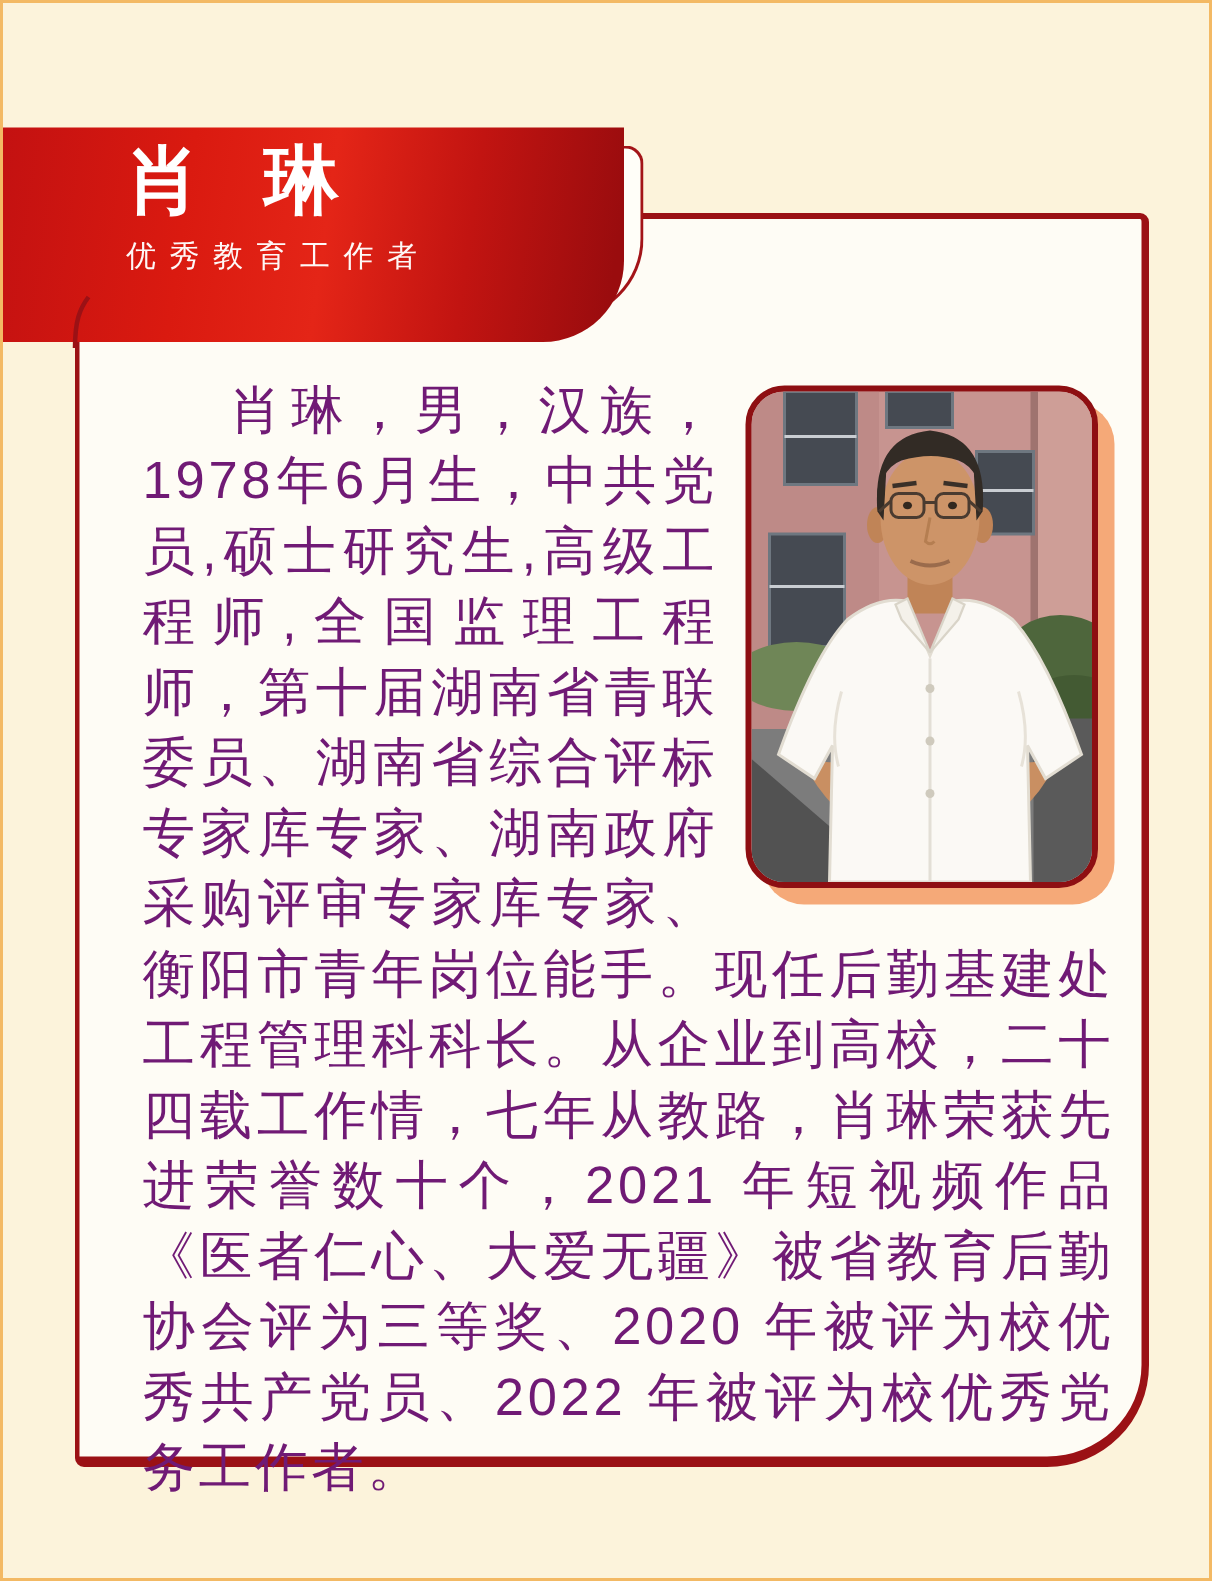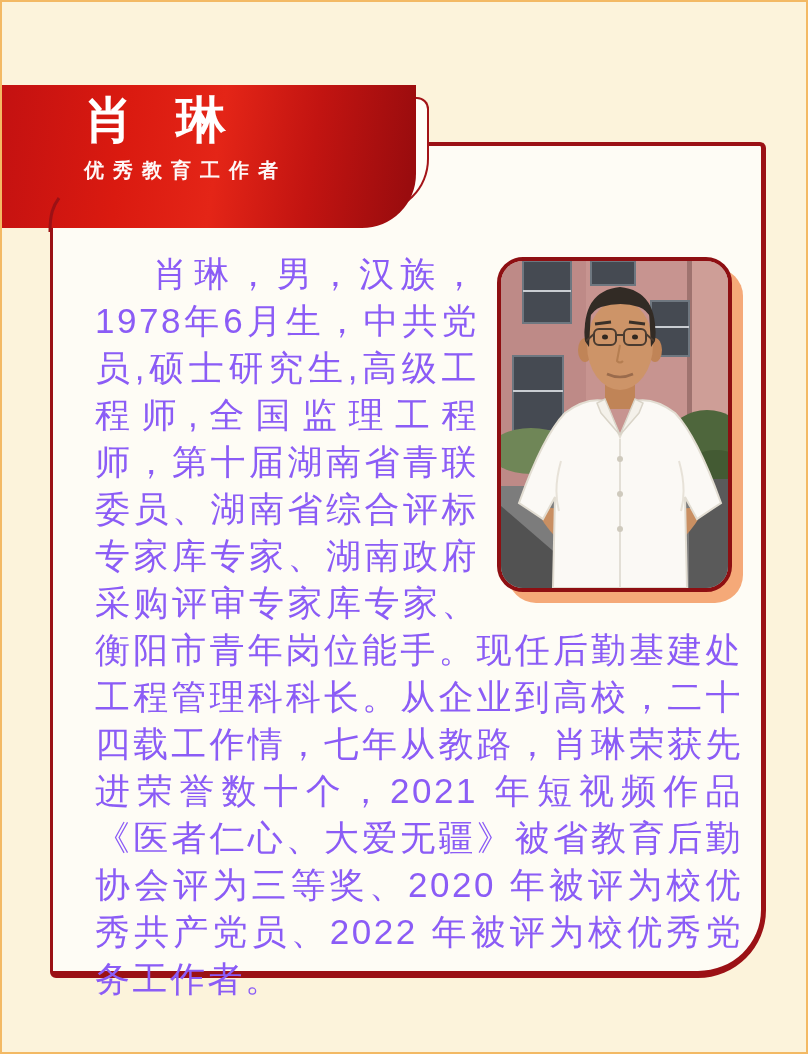--- a/index.html
+++ b/index.html
@@ -29,27 +29,27 @@
     position:absolute;left:0;top:85px;width:416px;height:143px;z-index:4;
     background:linear-gradient(98deg,#c31111 0%,#da1a10 30%,#e42517 52%,#c21411 74%,#9a0c0e 97%);
     border-radius:0 0 54px 0;
     padding:6px 0 0 84px;box-sizing:border-box;
   }
   .banner-name{
     color:#ffffff;font-size:50px;font-weight:700;line-height:58px;
     letter-spacing:42px;white-space:nowrap;
   }
   .banner-subtitle{
-    color:rgba(255,255,255,.97);font-size:20px;font-weight:700;
+    color:rgba(255,255,255,.97);font-size:20px;font-weight:400;
     letter-spacing:9px;margin-top:8px;white-space:nowrap;
   }
   
   .bio{
     position:absolute;left:95px;top:250px;width:648px;z-index:6;
-    font-size:35px;line-height:47px;letter-spacing:2.5px;color:#8b5cf6;
+    font-size:35px;line-height:47px;letter-spacing:2.5px;color:#701a75;
     text-align:justify;
   }
   .bio p{margin:0;text-indent:58px;}
   .photo-wrap{
     float:right;width:246px;height:346px;margin:7px 0 8px 18px;position:relative;
   }
   .photo-shadow{
     position:absolute;left:11px;top:11px;width:235px;height:335px;
     background:#F5A978;border-radius:28px;
   }

